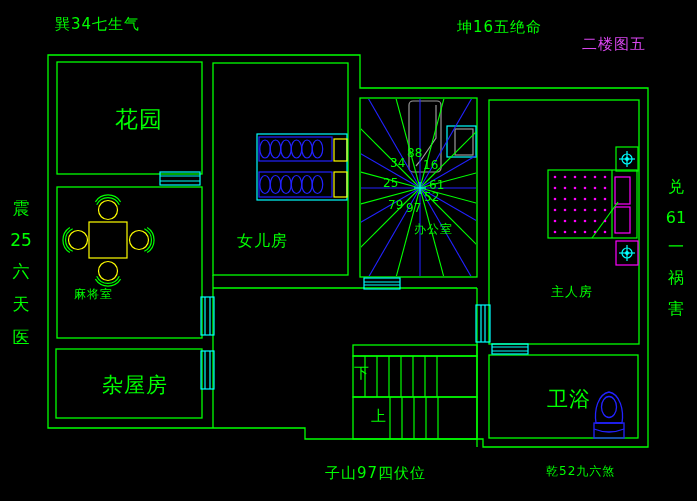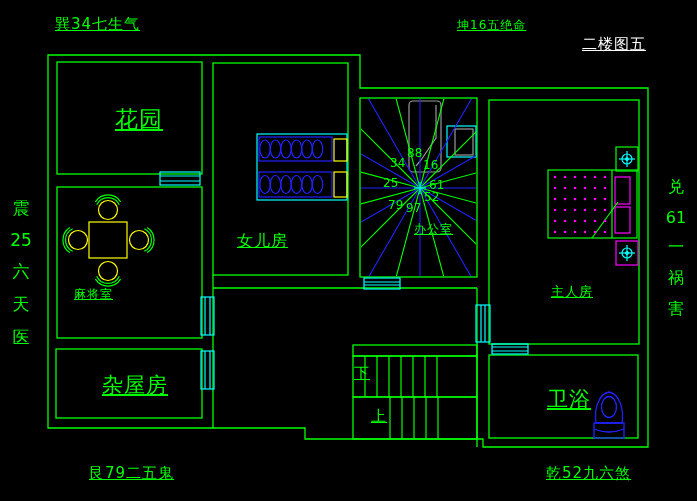--- a/index.html
+++ b/index.html
@@ -1,19 +1,19 @@
 <!DOCTYPE html>
 <html><head>
 <meta charset="utf-8">
 <style>
   html,body{margin:0;padding:0;background:#000;}
   #stage{position:relative;width:697px;height:501px;background:#000;overflow:hidden;
          font-family:"DejaVu Sans",sans-serif;}
-  .lbl{position:absolute;color:#00ff00;white-space:nowrap;letter-spacing:1px;line-height:1.1;text-decoration:underline;}
-  .blue{color:#ffffff;}
+  .lbl{position:absolute;color:#00ff00;white-space:nowrap;letter-spacing:1px;line-height:1.1;}
+  .blue{color:#d946ef;}
   .vcol{position:absolute;display:flex;flex-direction:column;align-items:center;gap:10px;
         color:#00ff00;width:26px;text-align:center;}
   svg{position:absolute;left:0;top:0;}
 </style>
 </head>
 <body>
 
 <div id="stage">
 
   <svg id="plan" width="697" height="501">
@@ -244,24 +244,24 @@
 
     <g fill="none" stroke="#2222ff" stroke-width="1.3">
       <path d="M596,423 C594,410 598,394 609,392 C620,394 624,410 622,423 Z"></path>
       <ellipse cx="609" cy="407" rx="7.5" ry="10.5"></ellipse>
       <rect x="594" y="423" width="30" height="15"></rect>
       <path d="M594,429 Q609,435 624,429"></path>
     </g>
   </svg>
 
   <div class="lbl" style="left:55px;top:16px;font-size:15px">巽34七生气</div>
-  <div class="lbl" style="left:457px;top:19px;font-size:12px">坤16五绝命</div>
+  <div class="lbl" style="left:457px;top:19px;font-size:15px">坤16五绝命</div>
   <div class="lbl blue" style="left:582px;top:36px;font-size:15px">二楼图五</div>
-  <div class="lbl" style="left:89px;top:465px;font-size:15px">艮79二五鬼</div>
-  <div class="lbl" style="left:546px;top:465px;font-size:15px">乾52九六煞</div>
+  <div class="lbl" style="left:325px;top:465px;font-size:15px">子山97四伏位</div>
+  <div class="lbl" style="left:546px;top:465px;font-size:12px">乾52九六煞</div>
 
   <div class="vcol" style="left:8px;top:197px;font-size:17px">
     <span>震</span>
     <span>25</span>
     <span>六</span>
     <span>天</span>
     <span>医</span>
   </div>
   <div class="vcol" style="left:663px;top:177px;font-size:16px">
     <span>兑</span>

